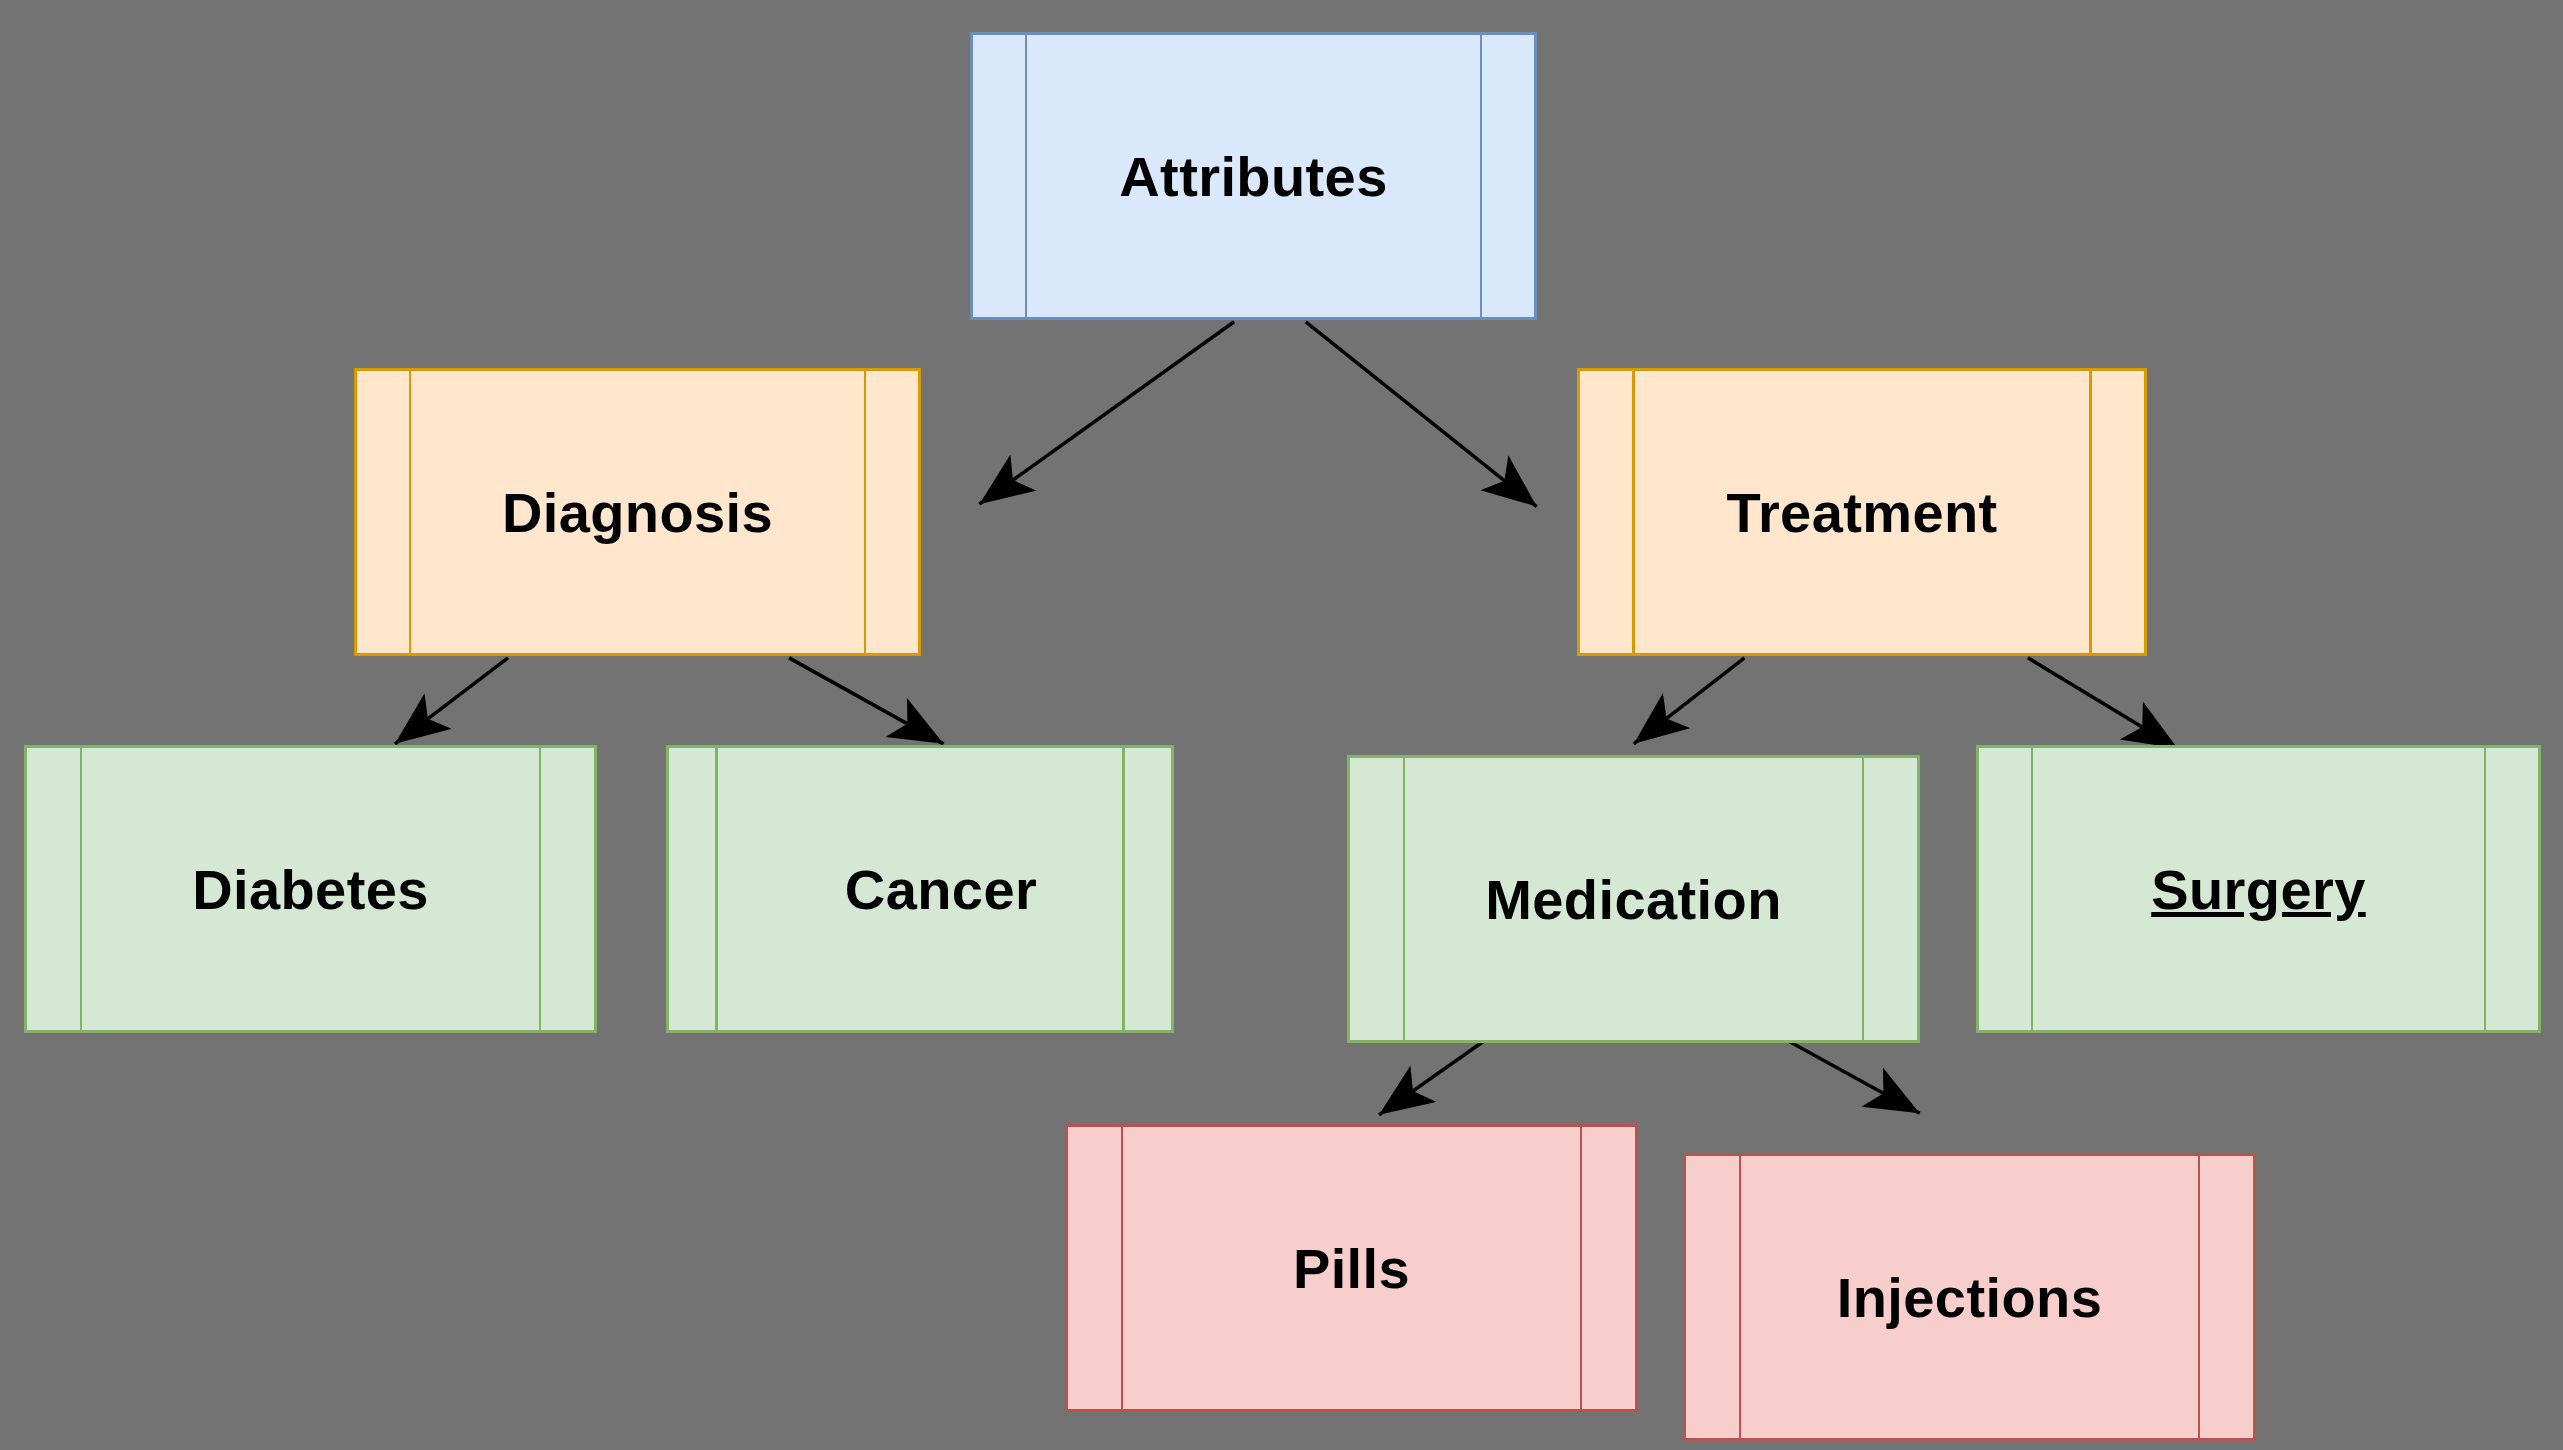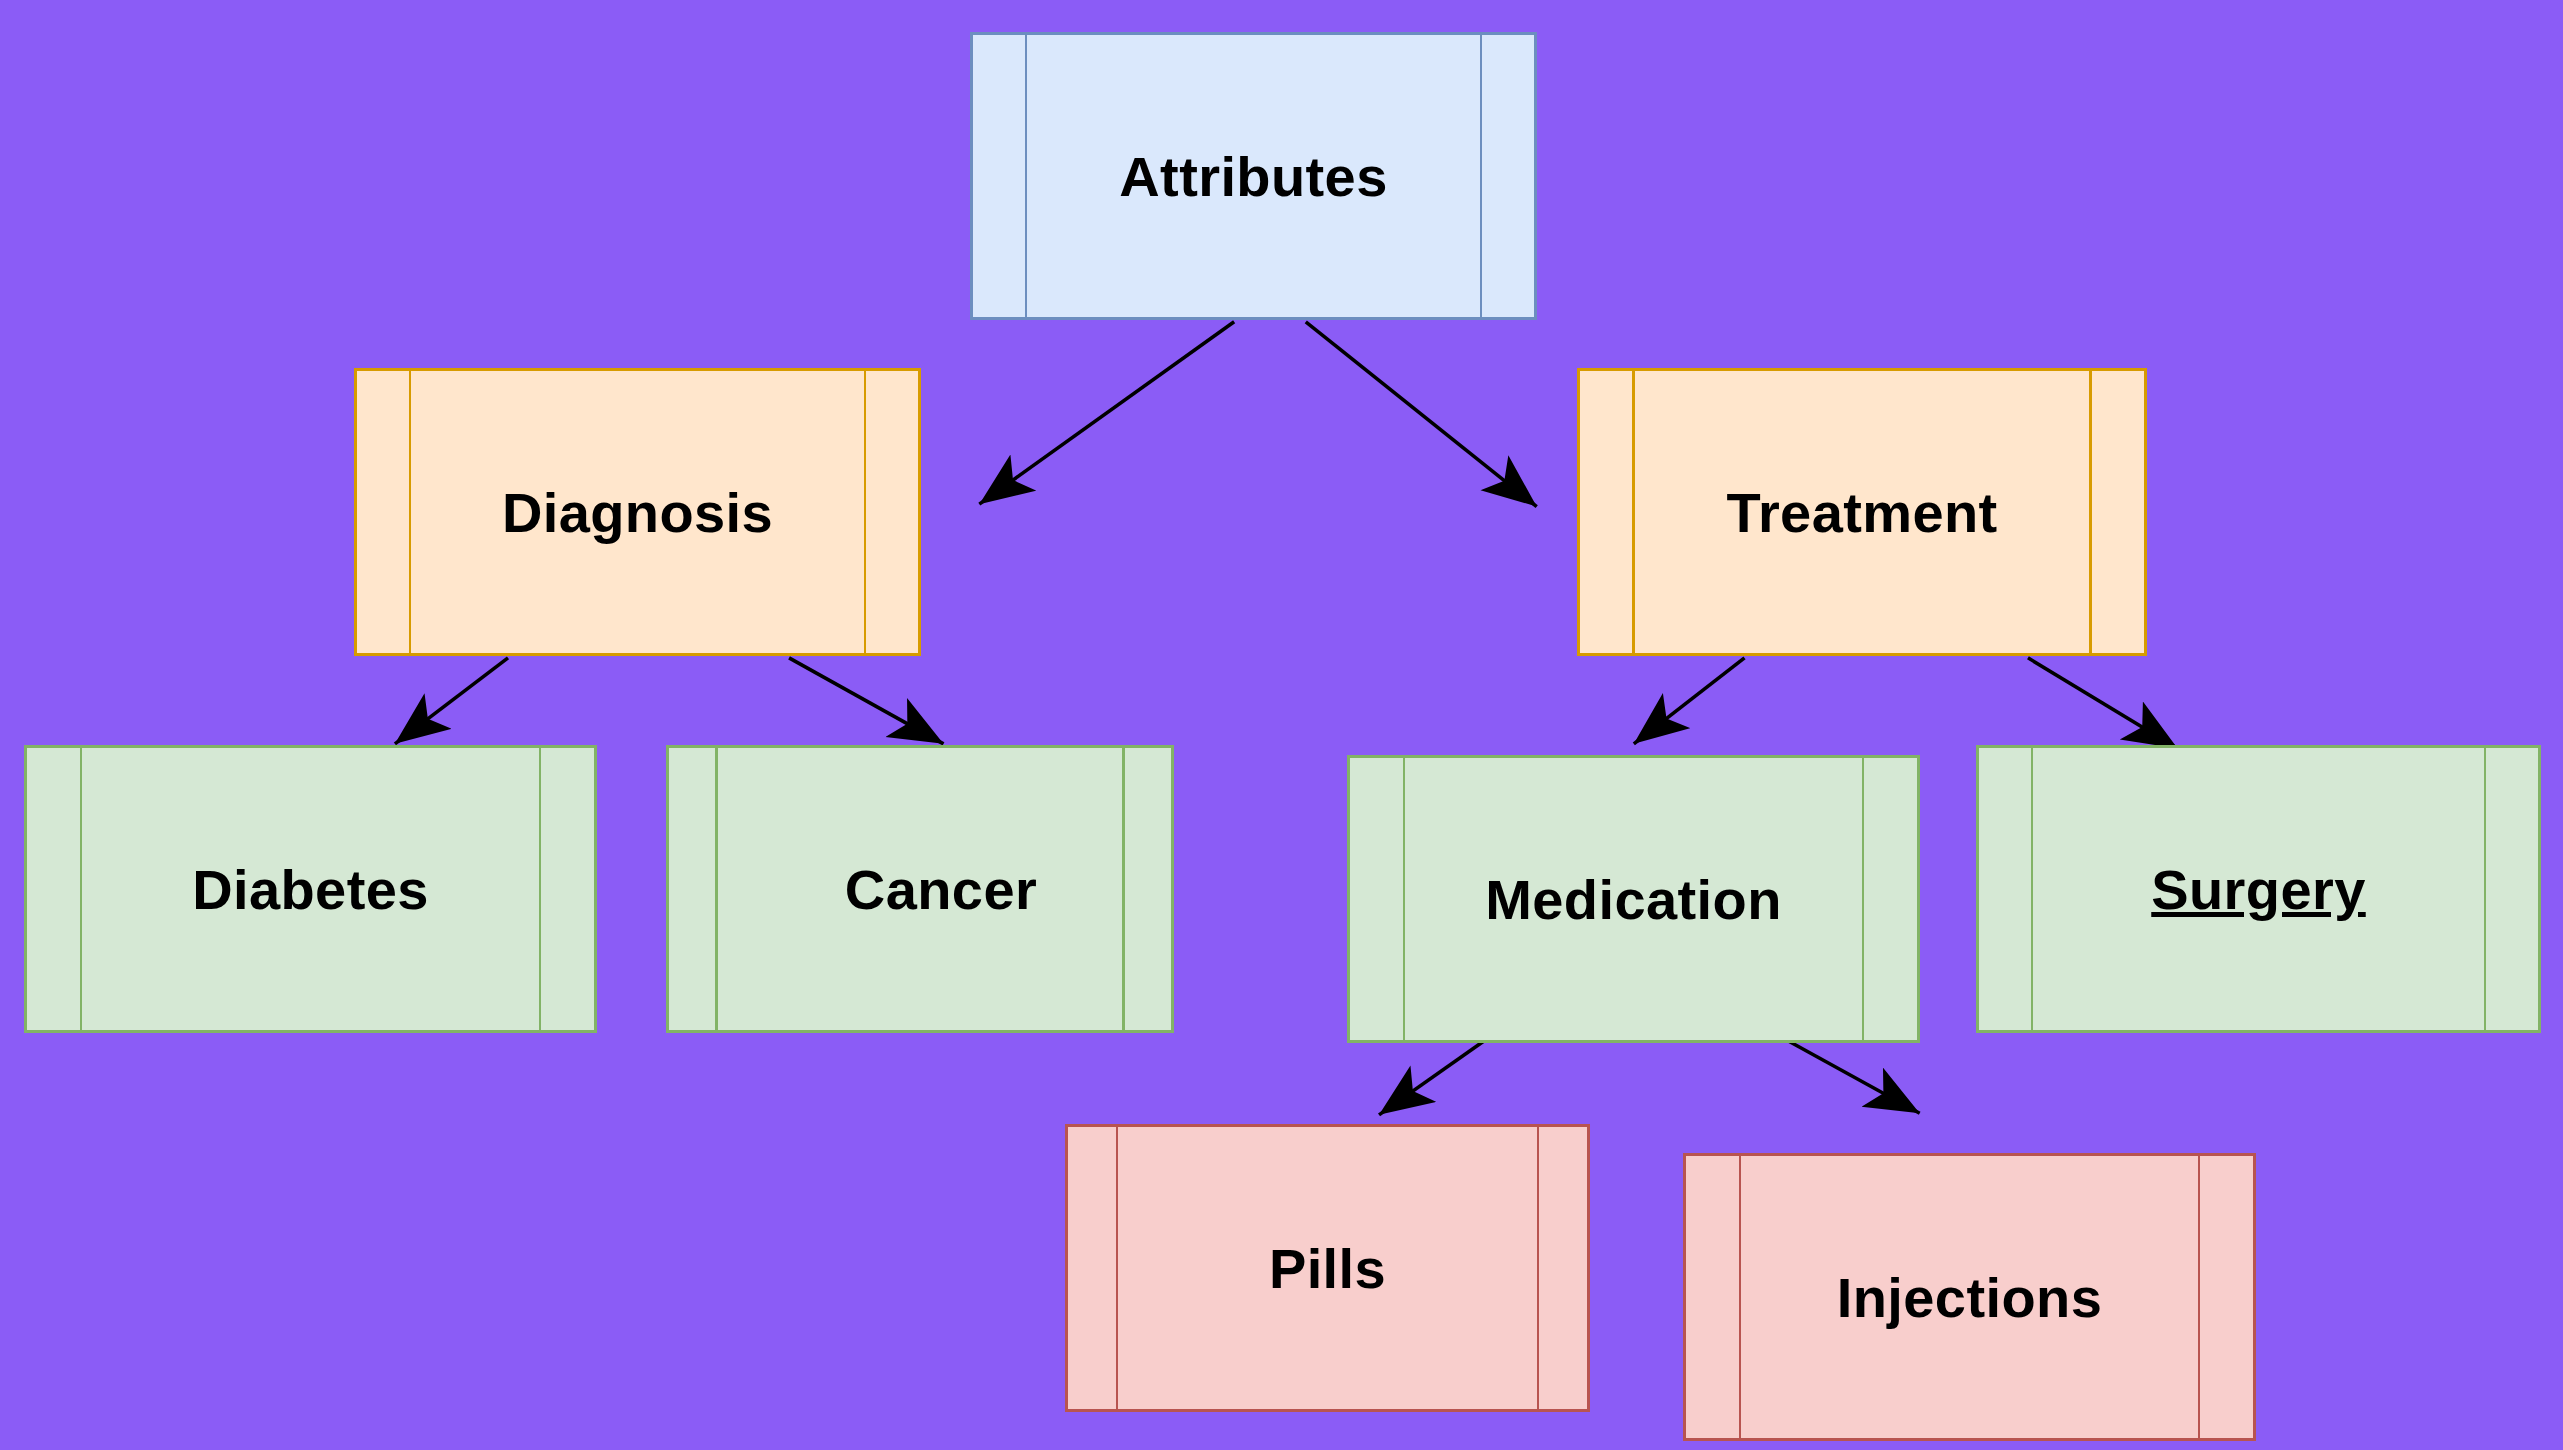--- a/index.html
+++ b/index.html
@@ -5,21 +5,21 @@
 <style>
   html, body {
     margin: 0;
     padding: 0;
     background: #ffffff;
   }
   #canvas {
     position: relative;
     width: 2563px;
     height: 1451px;
-    background: #8b5cf6;
+    background: #737373;
     overflow: hidden;
     font-family: "Liberation Sans", "DejaVu Sans", sans-serif;
   }
   #edge-layer {
     position: absolute;
     left: 0;
     top: 0;
     width: 2563px;
     height: 1451px;
     pointer-events: none;
@@ -90,20 +90,20 @@
     </div>
     <div class="node" style="--fill: #d5e8d4; --stroke: #82b366; left: 666px; top: 745px; width: 508px; height: 288px; padding-left: 42px;">
       <span class="label">Cancer</span>
     </div>
     <div class="node" style="--fill: #d5e8d4; --stroke: #82b366; left: 1347px; top: 745px; width: 573px; height: 288px; margin-top: 10px;">
       <span class="label">Medication</span>
     </div>
     <div class="node" style="--fill: #d5e8d4; --stroke: #82b366; left: 1976px; top: 745px; width: 565px; height: 288px; text-decoration: underline;">
       <span class="label">Surgery</span>
     </div>
-    <div class="node" style="--fill: #f8cecc; --stroke: #b85450; left: 1065px; top: 1124px; width: 525px; height: 288px;">
+    <div class="node" style="--fill: #f8cecc; --stroke: #b85450; left: 1065px; top: 1124px; width: 573px; height: 288px;">
       <span class="label">Pills</span>
     </div>
     <div class="node" style="--fill: #f8cecc; --stroke: #b85450; left: 1683px; top: 1124px; width: 573px; height: 288px; margin-top: 29px;">
       <span class="label">Injections</span>
     </div>
   </div>
 
 
 </body></html>

